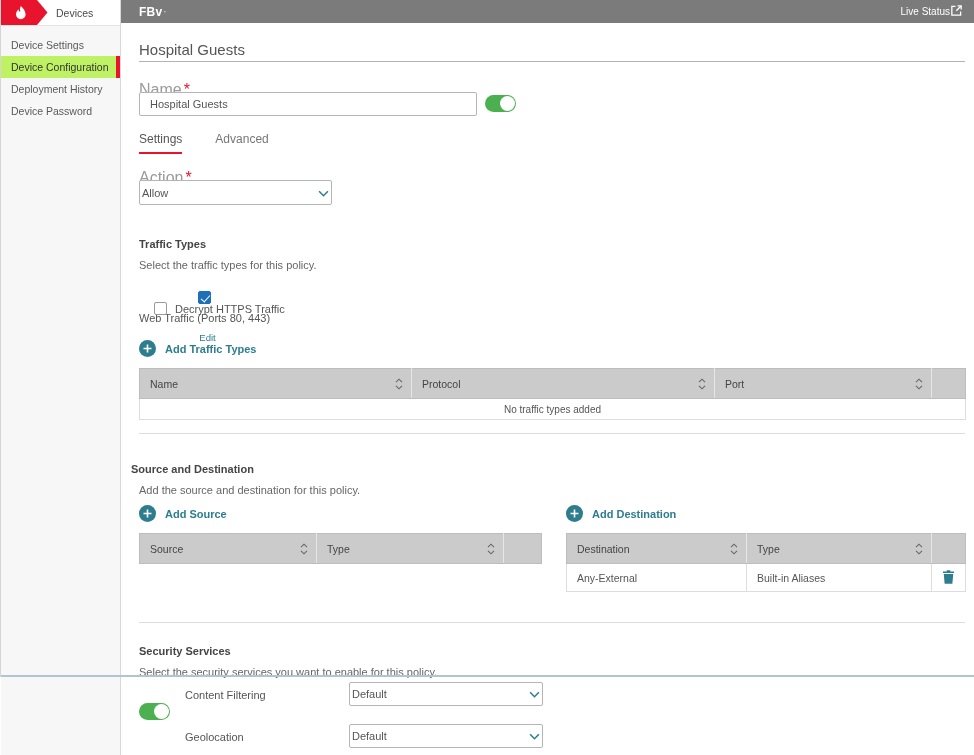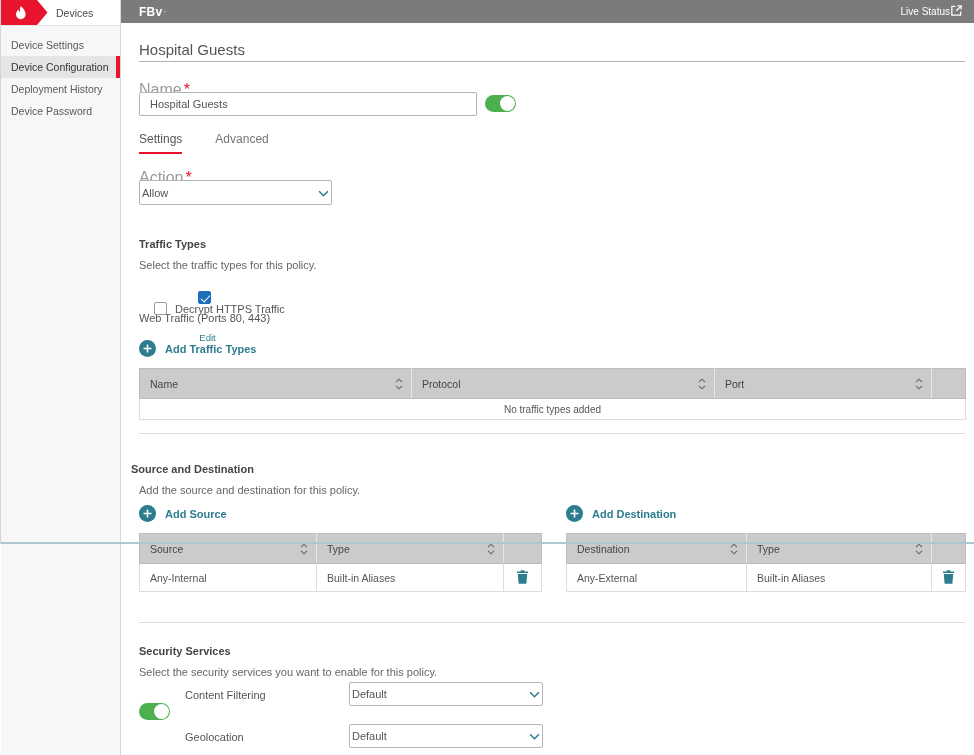--- a/index.html
+++ b/index.html
@@ -1,27 +1,27 @@
 <!DOCTYPE html>
 <html><head>
 <meta charset="utf-8">
 <style>
   * { margin:0; padding:0; box-sizing:border-box; }
   html,body { width:974px; height:755px; }
   body { font-family:"Liberation Sans", sans-serif; background:#fff; overflow:hidden; }
-  .screen { position:relative; width:974px; height:544px; background:#fff; border-left:1px solid #d5d5d5; }
+  .screen { position:relative; width:974px; height:677px; background:#fff; border-left:1px solid #d5d5d5; }
 
   
   .sidebar { position:absolute; left:0; top:0; width:120px; height:755px; background:#f7f7f7; border-right:1px solid #d8d8d8; }
   .sb-header { position:relative; height:26px; background:#fff; border-bottom:1px solid #e4e4e4; }
   .sb-logo { position:absolute; left:0; top:0; }
   .sb-brand { position:absolute; left:55px; top:7px; font-size:10.5px; color:#4a4a4a; }
   .sb-nav { margin-top:8px; }
   .sb-item { height:22px; line-height:22px; padding-left:10px; font-size:10.5px; color:#5a5a5a; cursor:pointer; }
-  .sb-item.active { background:#e5e5e5; color:#333; border-right:4px solid #e8142e; }
+  .sb-item.active { background:#bef264; color:#333; border-right:4px solid #e8142e; }
 
   
   .topbar { position:absolute; left:120px; top:0; width:854px; height:23px; background:#7b7b7b; display:flex; align-items:center; }
   .tb-title { margin-left:18px; font-size:12px; font-weight:bold; color:#fff; letter-spacing:.2px; }
   .tb-mark { color:#e3e3e3; font-size:10px; margin-left:1px; }
   .tb-right { margin-left:auto; margin-right:12px; display:flex; align-items:center; cursor:pointer; }
   .tb-live { font-size:10px; color:#fff; }
 
   
   .main { position:absolute; left:120px; top:23px; width:854px; height:732px; background:#fff; }
@@ -258,32 +258,20 @@
                 <path d="M1 4.2 L4 1.2 L7 4.2"></path>
                 <path d="M1 7.8 L4 10.8 L7 7.8"></path>
               </svg></th>
         <th><span>Type</span>
           <svg class="sort" width="8" height="12" viewBox="0 0 8 12" fill="none" stroke="#666" stroke-width="1.1">
                 <path d="M1 4.2 L4 1.2 L7 4.2"></path>
                 <path d="M1 7.8 L4 10.8 L7 7.8"></path>
               </svg></th>
         <th></th>
       </tr>
-      <tr>
-        <td>Any-Internal</td>
-        <td>Built-in Aliases</td>
-        <td class="trash-cell">
-          <span class="trash">
-            <svg width="13" height="14" viewBox="0 0 12 13" fill="#2d7d8f">
-              <path d="M4.3 0.3 h3.4 v1.2 h3.4 v1.4 H0.9 V1.5 h3.4 z"></path>
-              <path d="M1.6 3.8 h8.8 l-0.8 9 H2.4 z"></path>
-            </svg>
-          </span>
-        </td>
-      </tr>
     </tbody>
       </table>
 
     <table class="grid abs dst-table">
       <colgroup>
           <col style="width:180px">
           <col style="width:185px">
           <col style="width:34px">
         </colgroup>
       <tbody>

